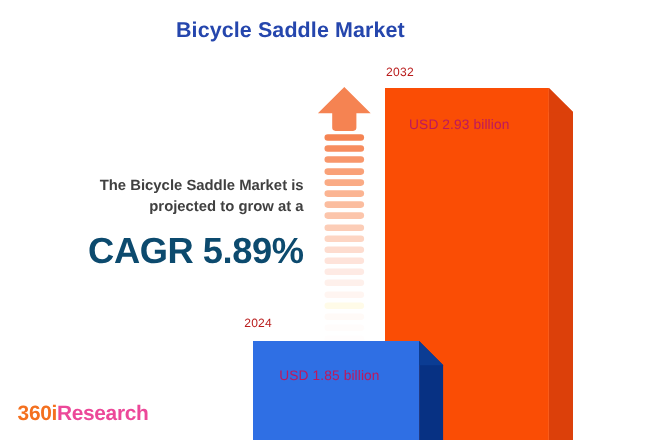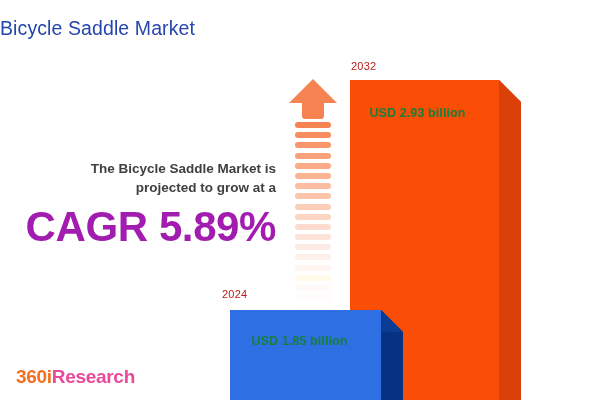--- a/index.html
+++ b/index.html
@@ -21,47 +21,47 @@
     background: #ffffff;
     overflow: hidden;
   }
 
   
   .chart-title {
     position: absolute;
     top: 17px;
     left: 0;
     width: 528px;
-    text-align: left;
+    text-align: center;
     font-size: 19.5px;
-    font-weight: normal;
+    font-weight: bold;
     color: #2546ad;
     letter-spacing: 0.1px;
   }
 
   
   .cagr-block {
     position: absolute;
     left: 18px;
     top: 160px;
     width: 258px;
     text-align: right;
   }
   .cagr-lead {
     font-size: 13.5px;
     font-weight: bold;
     color: #404040;
     line-height: 1.38;
     white-space: pre-line;
   }
   .cagr-value {
-    margin-top: 8px;
-    font-size: 42px;
-    font-weight: bold;
-    color: #a21caf;
+    margin-top: 14px;
+    font-size: 33px;
+    font-weight: bold;
+    color: #0c4a6e;
     letter-spacing: -0.4px;
     line-height: 1.05;
   }
 
   
   .arrow-graphic {
     position: absolute;
     left: 288px;
     top: 78px;
     width: 50px;
@@ -97,23 +97,23 @@
     left: 0;
     top: 0;
     width: 100%;
     height: 100%;
   }
   .bar-label-value {
     position: absolute;
     left: 0;
     width: 100%;
     text-align: center;
-    color: #15803d;
+    color: #be185d;
     font-size: 12.5px;
-    font-weight: bold;
+    font-weight: normal;
     letter-spacing: 0.1px;
   }
   .bar-year {
     position: absolute;
     font-size: 11px;
     font-weight: normal;
     color: #b91c1c;
     letter-spacing: 0.2px;
   }
 

